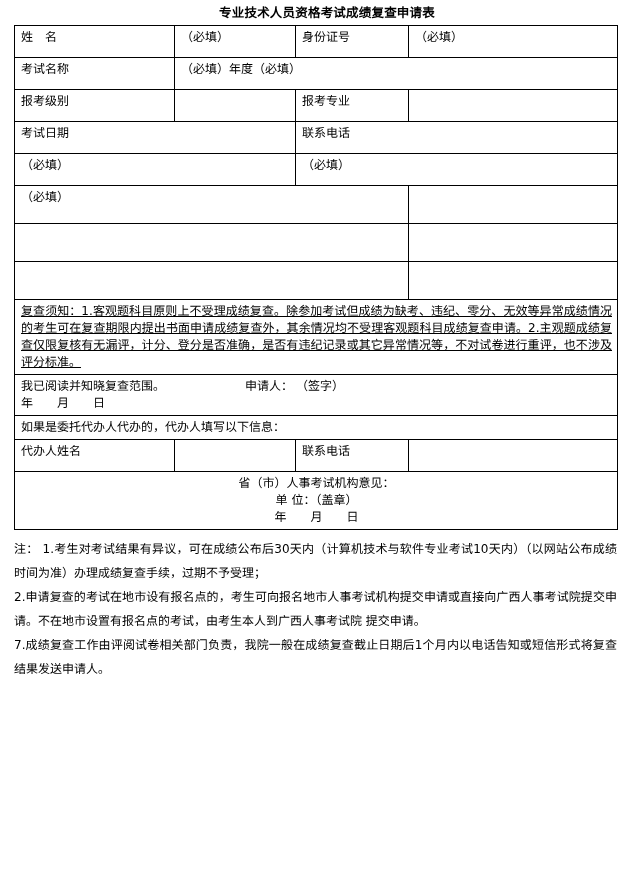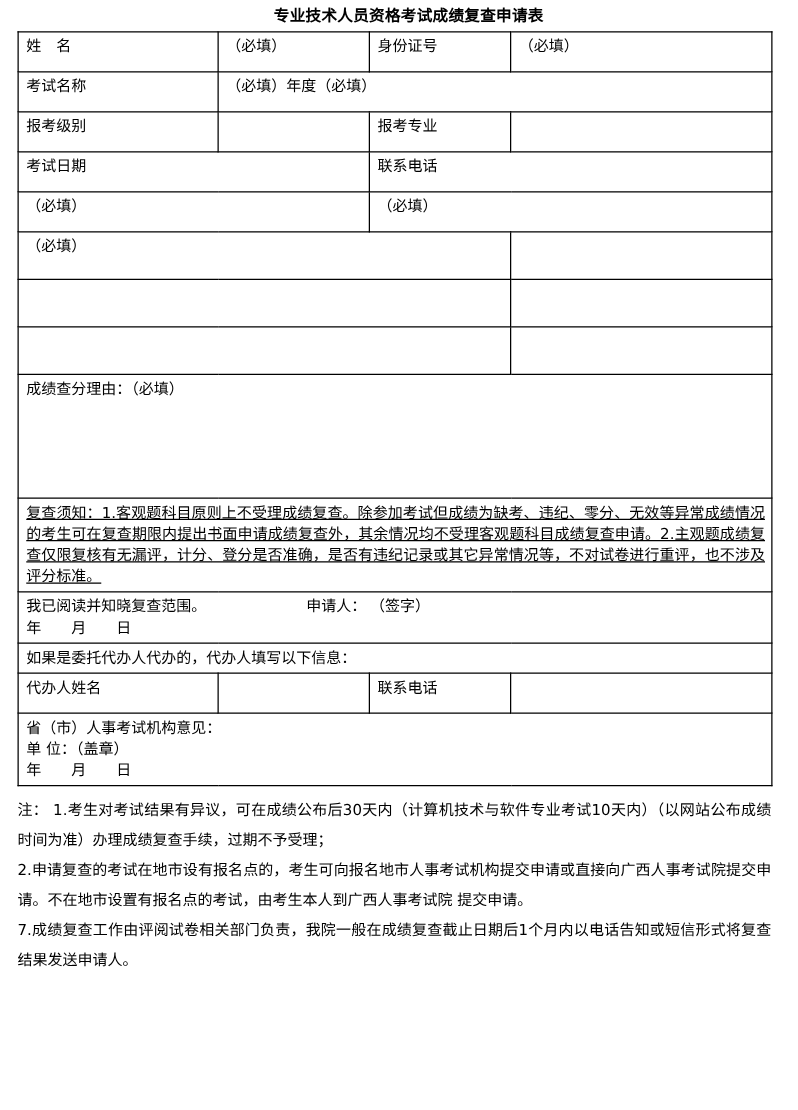--- a/index.html
+++ b/index.html
@@ -71,20 +71,21 @@
   }
   .ymd {
     letter-spacing: 0px;
   }
   .agent-cell {
     padding: 5px 5px 5px 6px;
   }
   .opinion-cell {
     line-height: 23px;
     padding: 5px 5px 6px 6px;
+    text-align: center;
   }
   .reason-cell {
     height: 92px;
     vertical-align: top;
     padding-top: 5px;
   }
   .blank-tall { height: 33px; }
   .notes {
     margin: 7px 14px 0 14px;
     width: 603px;
@@ -151,23 +152,20 @@
       <tr class="cellrow blank-tall">
         <td class="h-mid indent" colspan="3" style="height:31px"></td>
         <td class="h-mid" style="height:31px"></td>
       </tr>
 
       <tr class="cellrow blank-tall">
         <td class="h-mid indent" colspan="3" style="height:31px"></td>
         <td class="h-mid" style="height:31px"></td>
       </tr>
 
-      <tr>
-        <td class="reason-cell" colspan="4">成绩查分理由：（必填）</td>
-      </tr>
 
       <tr>
         <td class="notice-cell" colspan="4">复查须知：1.客观题科目原则上不受理成绩复查。除参加考试但成绩为缺考、违纪、零分、无效等异常成绩情况的考生可在复查期限内提出书面申请成绩复查外，其余情况均不受理客观题科目成绩复查申请。2.主观题成绩复查仅限复核有无漏评，计分、登分是否准确，是否有违纪记录或其它异常情况等，不对试卷进行重评，也不涉及评分标准。</td>
       </tr>
 
       <tr>
         <td class="read-cell" colspan="4">
           <div>
             <span>我已阅读并知晓复查范围。</span>
             <span class="sign-gap"></span>

